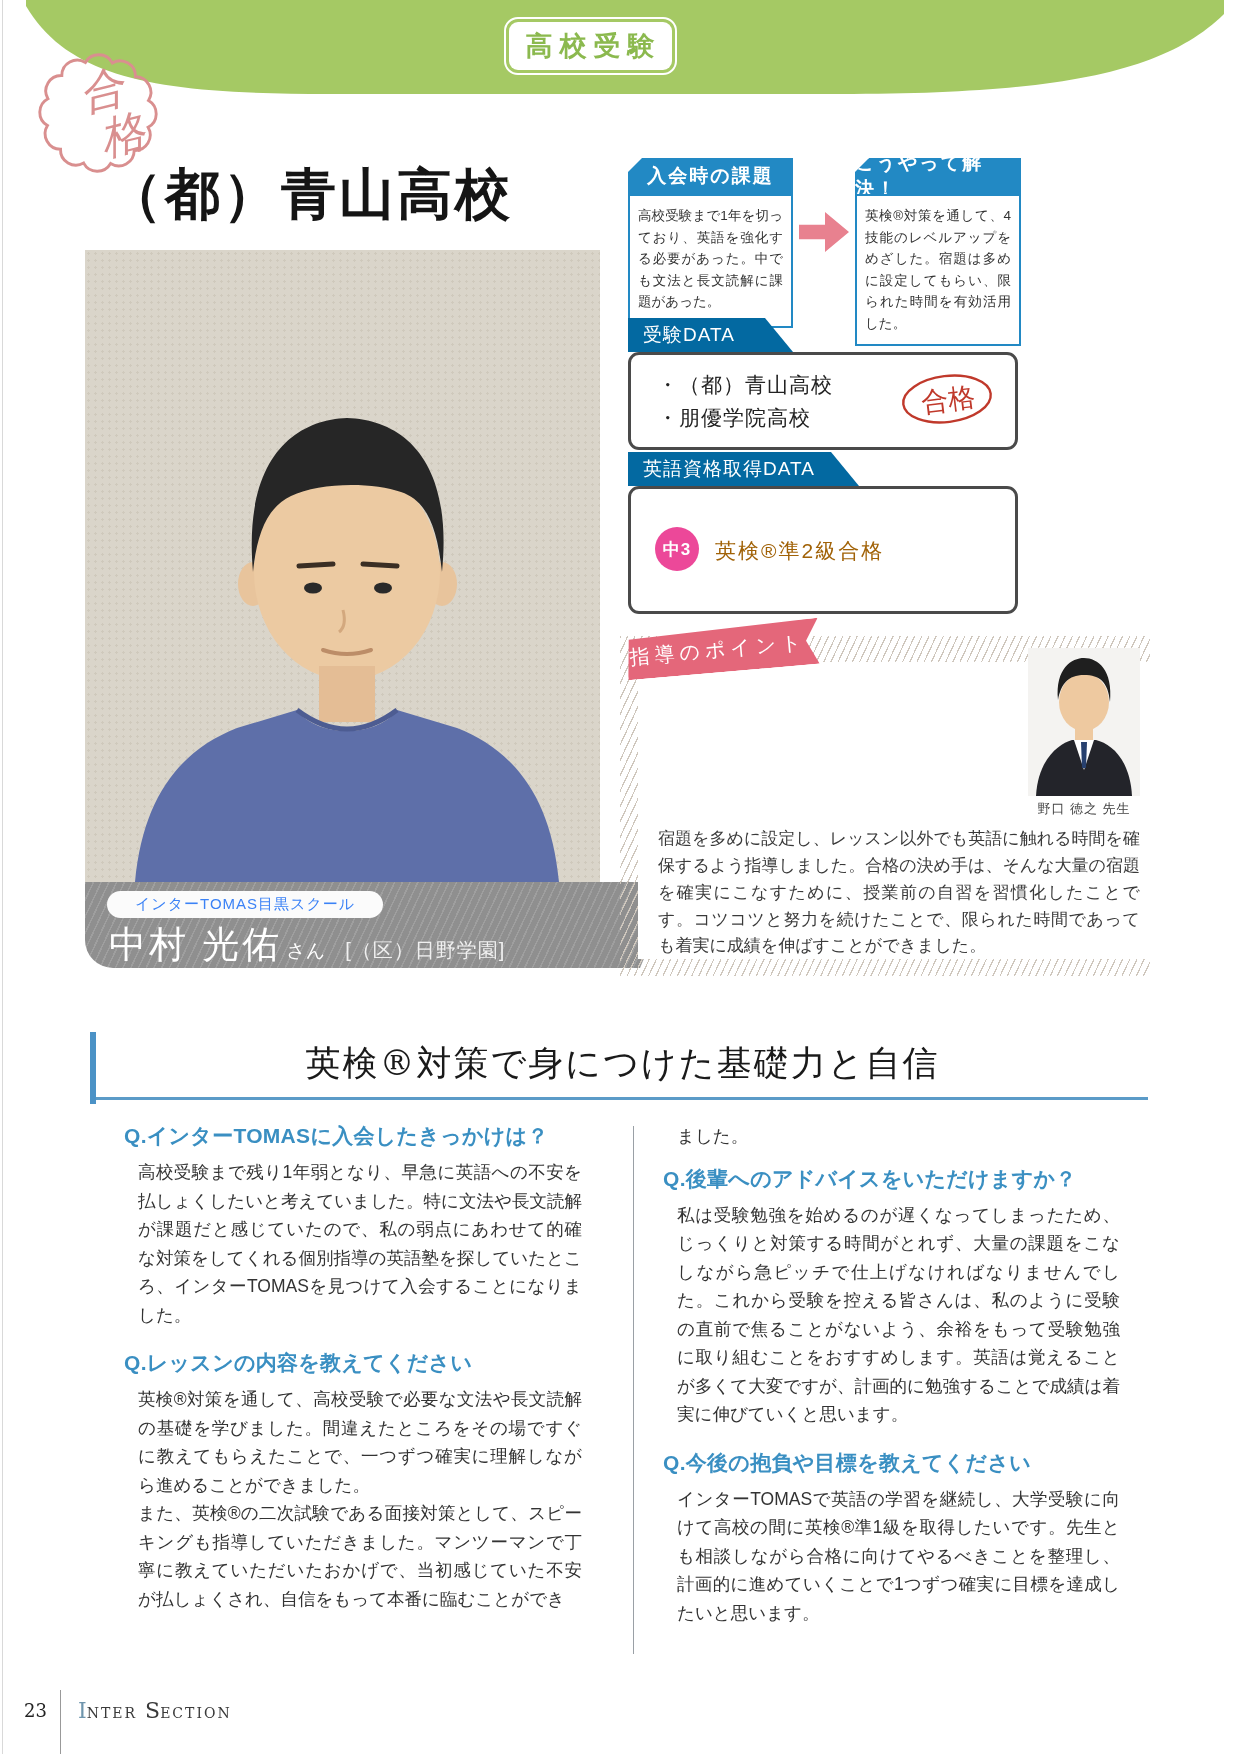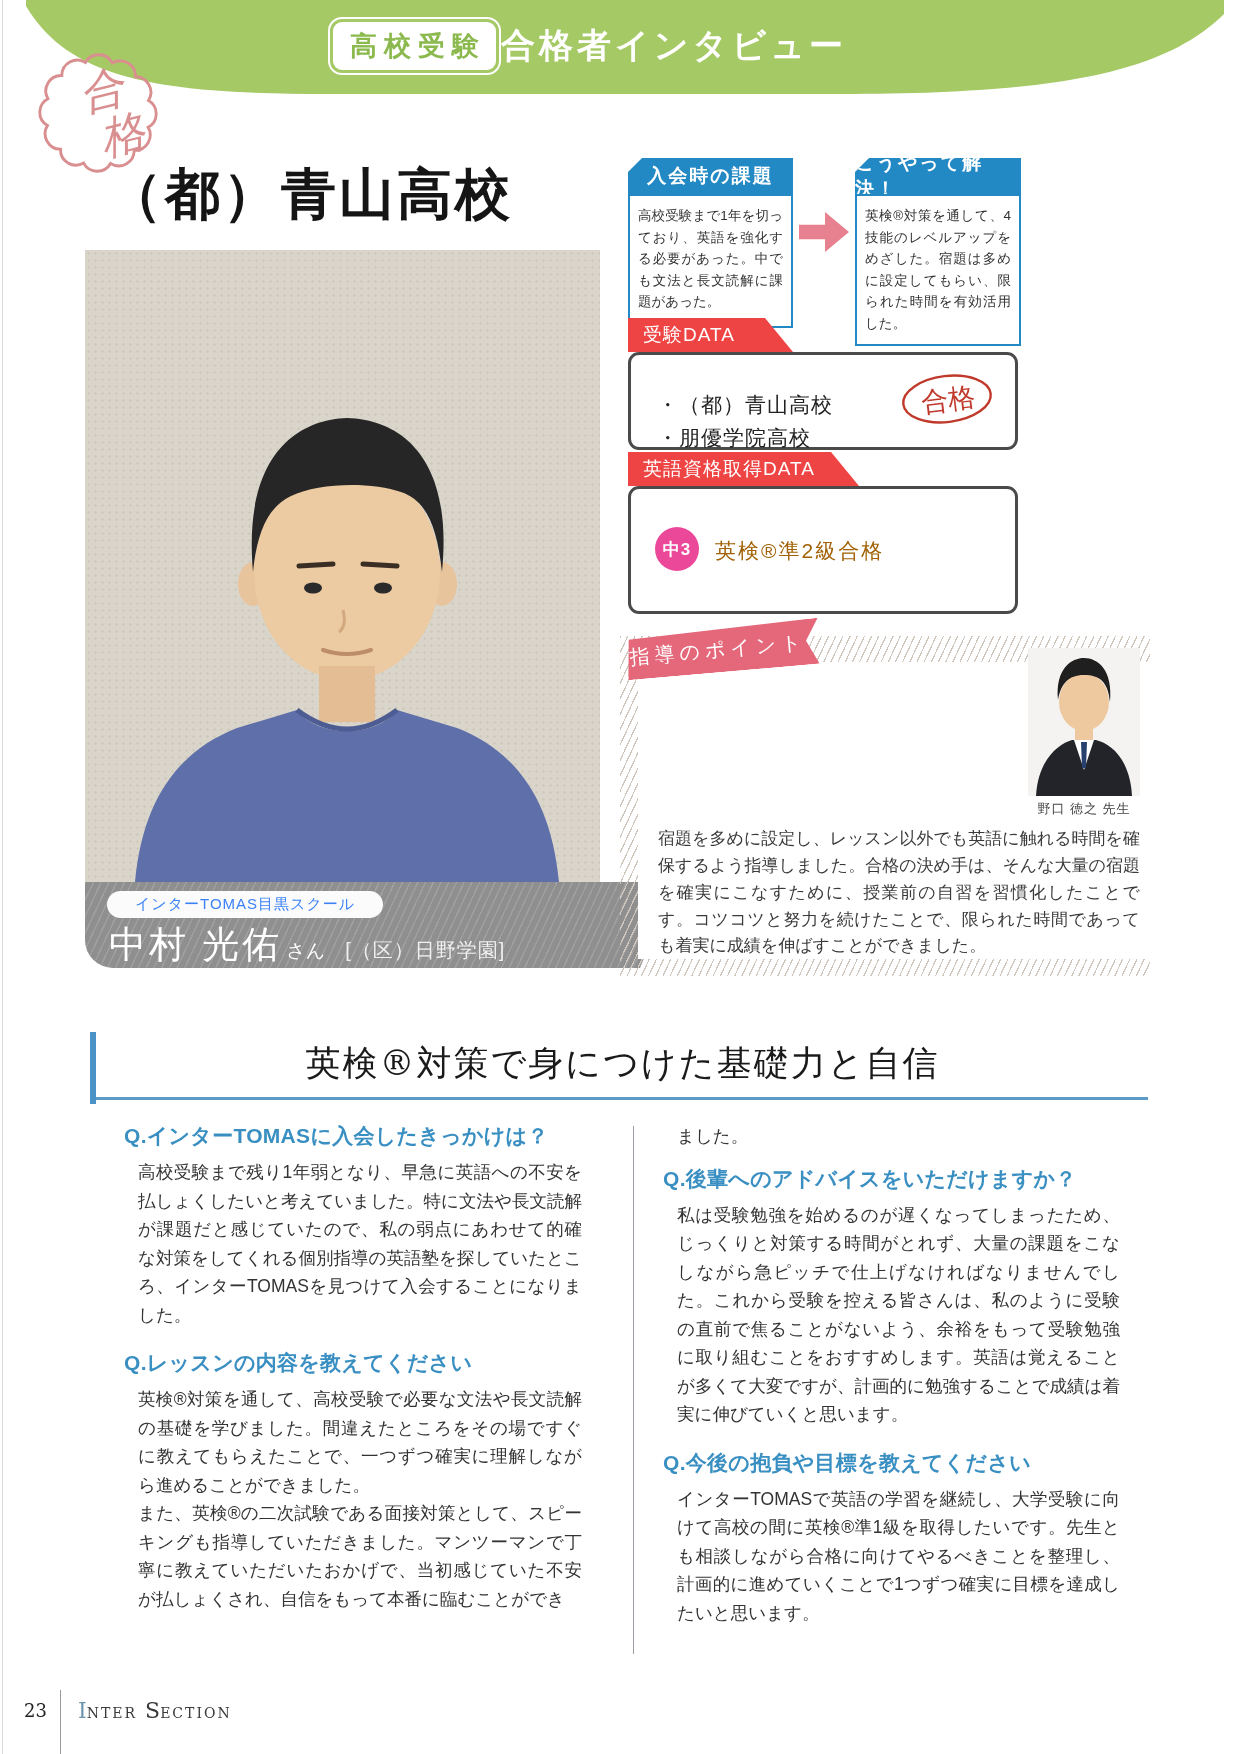--- a/index.html
+++ b/index.html
@@ -42,21 +42,21 @@
   .info-box{position:absolute;width:165px;}
   .info-box-head{height:36px;background:#2289c4;color:#fff;font-size:19px;font-weight:bold;
                  display:flex;align-items:center;justify-content:center;letter-spacing:2px;
                  clip-path:polygon(14px 0,100% 0,100% 100%,0 100%,0 14px);}
   .info-box-body{border:2px solid #2289c4;background:#fff;padding:9px 8px;font-size:13.5px;
                  line-height:1.6;color:#333;min-height:112px;text-align:justify;}
   .arrow-icon{position:absolute;left:799px;top:370px;width:50px;height:40px;background:#e8818f;
               clip-path:polygon(0 32%,52% 32%,52% 0,100% 50%,52% 100%,52% 68%,0 68%);}
 
   
-  .data-tab{position:absolute;background:#ef4444;color:#fff;font-size:19px;letter-spacing:1px;
+  .data-tab{position:absolute;background:#0369a1;color:#fff;font-size:19px;letter-spacing:1px;
             height:34px;display:flex;align-items:center;padding-left:15px;
             clip-path:polygon(0 0,calc(100% - 28px) 0,100% 100%,0 100%);}
   .data-panel{position:absolute;background:#fff;border:3px solid #4a4a4a;border-radius:11px;}
   .school-line{font-size:21px;color:#222;line-height:1.55;letter-spacing:1px;}
   .grade-badge{position:absolute;left:24px;top:38px;width:44px;height:44px;border-radius:50%;
                background:#ec4899;color:#fff;font-size:17px;font-weight:bold;
                display:flex;align-items:center;justify-content:center;letter-spacing:1px;}
   .cert-result{position:absolute;left:84px;top:48px;font-size:21px;color:#a16207;letter-spacing:2px;}
 
   
@@ -100,21 +100,20 @@
 <body>
 
 <div class="page">
   <div class="page-edge"></div>
 
   <svg class="banner-svg" width="1240" height="110" viewBox="0 0 1240 110">
     <path d="M 26 6 C 70 80 160 94 330 94 L 840 94 C 1060 94 1165 72 1224 14 L 1224 0 L 26 0 Z" fill="#a5c964"></path>
   </svg>
   <div class="header-content">
     <span class="header-tag">高校受験</span>
-    <span class="header-title">合格者インタビュー</span>
   </div>
 
   <svg class="seal" viewBox="0 0 152 168">
     <path d="M 130 84 A 16 16 0 0 1 122.8 111 A 16 16 0 0 1 103 130.8 A 16 16 0 0 1 76 138
              A 16 16 0 0 1 49 130.8 A 16 16 0 0 1 29.2 111 A 16 16 0 0 1 22 84
              A 16 16 0 0 1 29.2 57 A 16 16 0 0 1 49 37.2 A 16 16 0 0 1 76 30
              A 16 16 0 0 1 103 37.2 A 16 16 0 0 1 122.8 57 A 16 16 0 0 1 130 84 Z" fill="none" stroke="#d98f8f" stroke-width="3"></path>
     <text x="62" y="78" font-size="46" fill="#d98f8f">合</text>
     <text x="72" y="128" font-size="46" fill="#d98f8f">格</text>
   </svg>
@@ -156,21 +155,21 @@
     <div class="info-box-body">高校受験まで1年を切っており、英語を強化する必要があった。中でも文法と長文読解に課題があった。</div>
   </div>
   <div class="arrow-icon" style="left:799px;top:212px;"></div>
   <div class="info-box" style="left:855px;top:158px;width:166px;">
     <div class="info-box-head">こうやって解決！</div>
     <div class="info-box-body">英検®対策を通して、4技能のレベルアップをめざした。宿題は多めに設定してもらい、限られた時間を有効活用した。</div>
   </div>
 
   <div class="data-tab" style="left:628px;top:318px;width:150px;">受験DATA</div>
   <div class="data-panel" style="left:628px;top:352px;width:384px;height:92px;">
-    <div style="padding:14px 4px 0 26px;margin-top:20px;">
+    <div style="padding:14px 4px 0 26px;">
       <div class="school-line">・（都）青山高校</div>
       <div class="school-line">・朋優学院高校</div>
     </div>
     <svg style="position:absolute;right:18px;top:14px;" width="100" height="60" viewBox="0 0 100 60">
       <ellipse cx="50" cy="30" rx="44" ry="23" fill="none" stroke="#c0392b" stroke-width="2.4" transform="rotate(-7 50 30)"></ellipse>
       <text x="24" y="40" font-size="27" fill="#c0392b" font-family="DejaVu Serif,serif" transform="rotate(-7 50 30)">合格</text>
     </svg>
   </div>
 
   <div class="data-tab" style="left:628px;top:452px;width:216px;">英語資格取得DATA</div>

